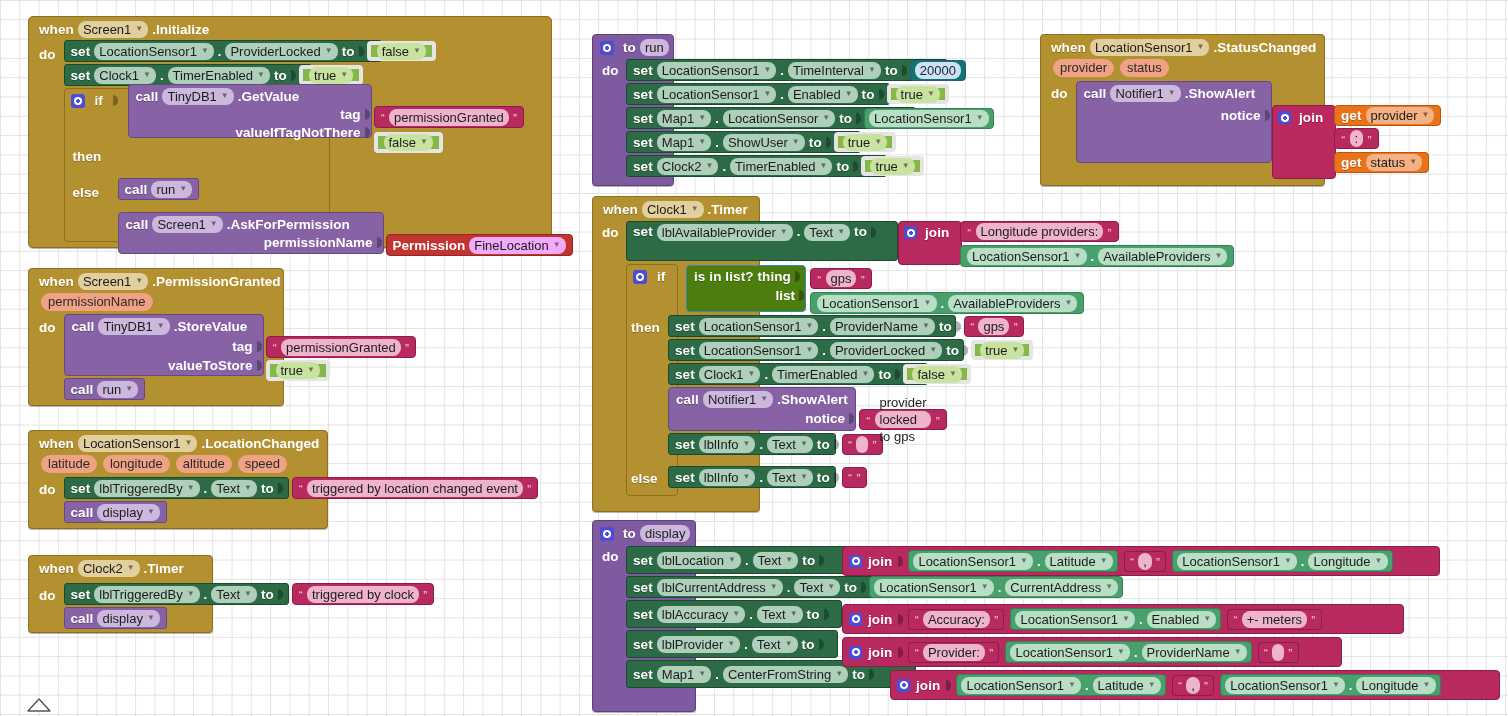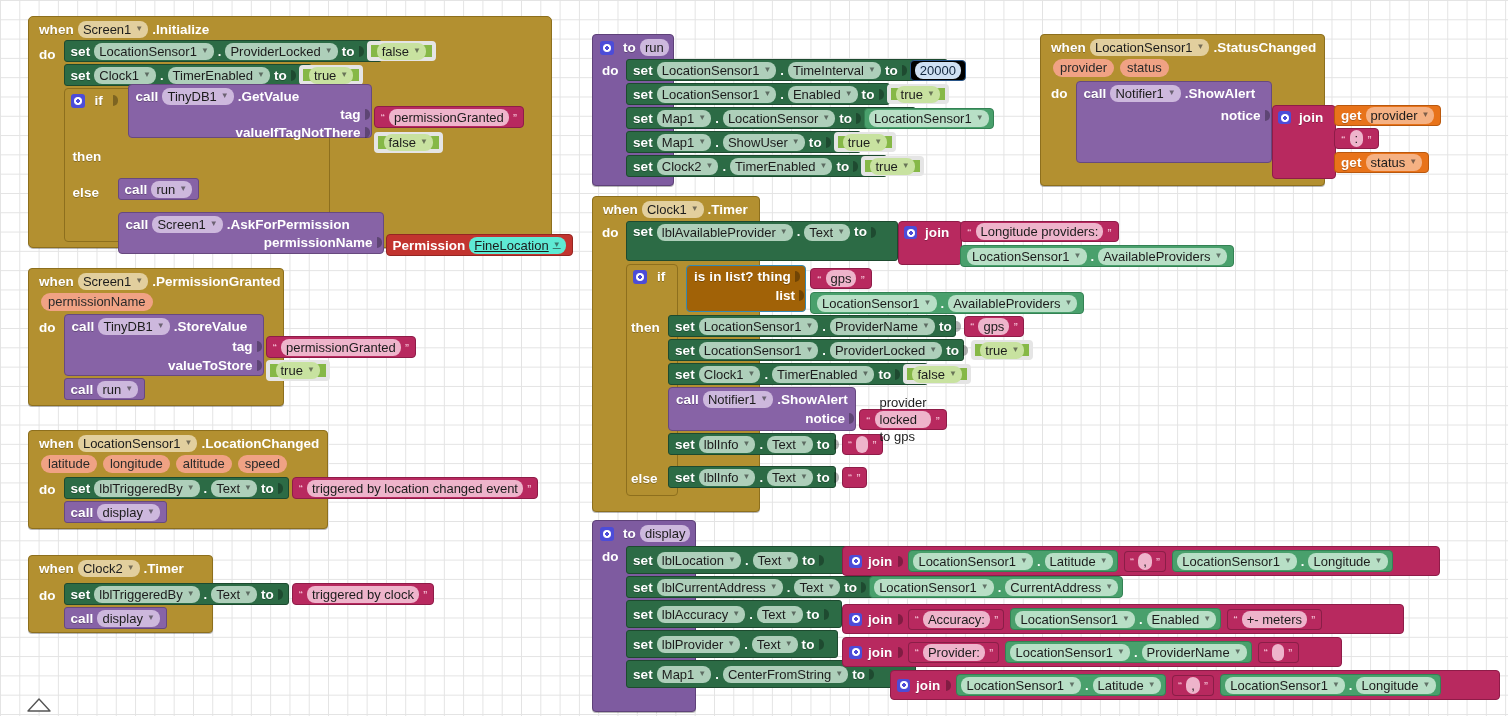--- a/index.html
+++ b/index.html
@@ -36,22 +36,22 @@
     border-radius:4px;
     box-shadow:0 1px 0 rgba(0,0,0,.28);
   }
   .gold  { background:#b39030; border:1px solid #8d6f1d; }
   .green { background:#2c6b45; border:1px solid #1d4a2f; }
   .purple{ background:#8763a6; border:1px solid #67497f; }
   .purpled{ background:#7e5ba0; border:1px solid #5e4179; }
   .magenta{ background:#b8295f; border:1px solid #8e1c48; }
   .lgreen{ background:#86b847; border:4px solid #e5e5e5; }
   .mgreen{ background:#49a06c; border:1px solid #348254; }
-  .blue  { background:#000000; border:1px solid #2a5689; }
-  .cyan  { background:#a16207; border:1px solid #3489b3; }
+  .blue  { background:#0f766e; border:1px solid #2a5689; }
+  .cyan  { background:#4d7c0f; border:1px solid #3489b3; }
   .orange{ background:#e8731a; border:1px solid #b9580e; }
   .red   { background:#c2342f; border:1px solid #952622; }
 
   .row { display:flex; align-items:center; gap:4px; white-space:nowrap; }
 
   .kw { color:#ffffff; font-weight:bold; font-size:13.5px; letter-spacing:.1px;
         text-shadow:0 1px 0 rgba(0,0,0,.25); }
   .lbl { color:#ffffff; font-weight:bold; font-size:13.5px; }
   .dot { color:#ffffff; font-weight:bold; }
 
@@ -62,21 +62,21 @@
     font-size:13px; color:#1c1c1c; font-weight:normal;
   }
   .fld .car { font-size:8px; opacity:.55; transform:translateY(-1px); }
   .f-gold   { background:#e2cf9e; }
   .f-green  { background:#aecfba; }
   .f-mgreen { background:#b8dfc6; }
   .f-purple { background:#cdb8dd; }
   .f-pink   { background:#eeb4cb; }
   .f-lgreen { background:#c8e2a0; }
   .f-orange { background:#f5b183; }
-  .f-red    { background:#5eead4;text-decoration:underline; }
+  .f-red    { background:#f0abfc; }
   .f-blue   { background:#cfe0f3; color:#10243c;}
   .f-param  { background:#f0a284; border-radius:9px; padding:1px 7px; height:18px; line-height:16px; color:#2a2a2a;}
 
   .quote { color:#f2b9cf; font-size:9px; font-weight:bold; }
 
   
   .gear {
     width:14px;height:14px;border-radius:3px;background:#4c4cd8;
     display:inline-flex;align-items:center;justify-content:center;flex:0 0 auto;
   }

